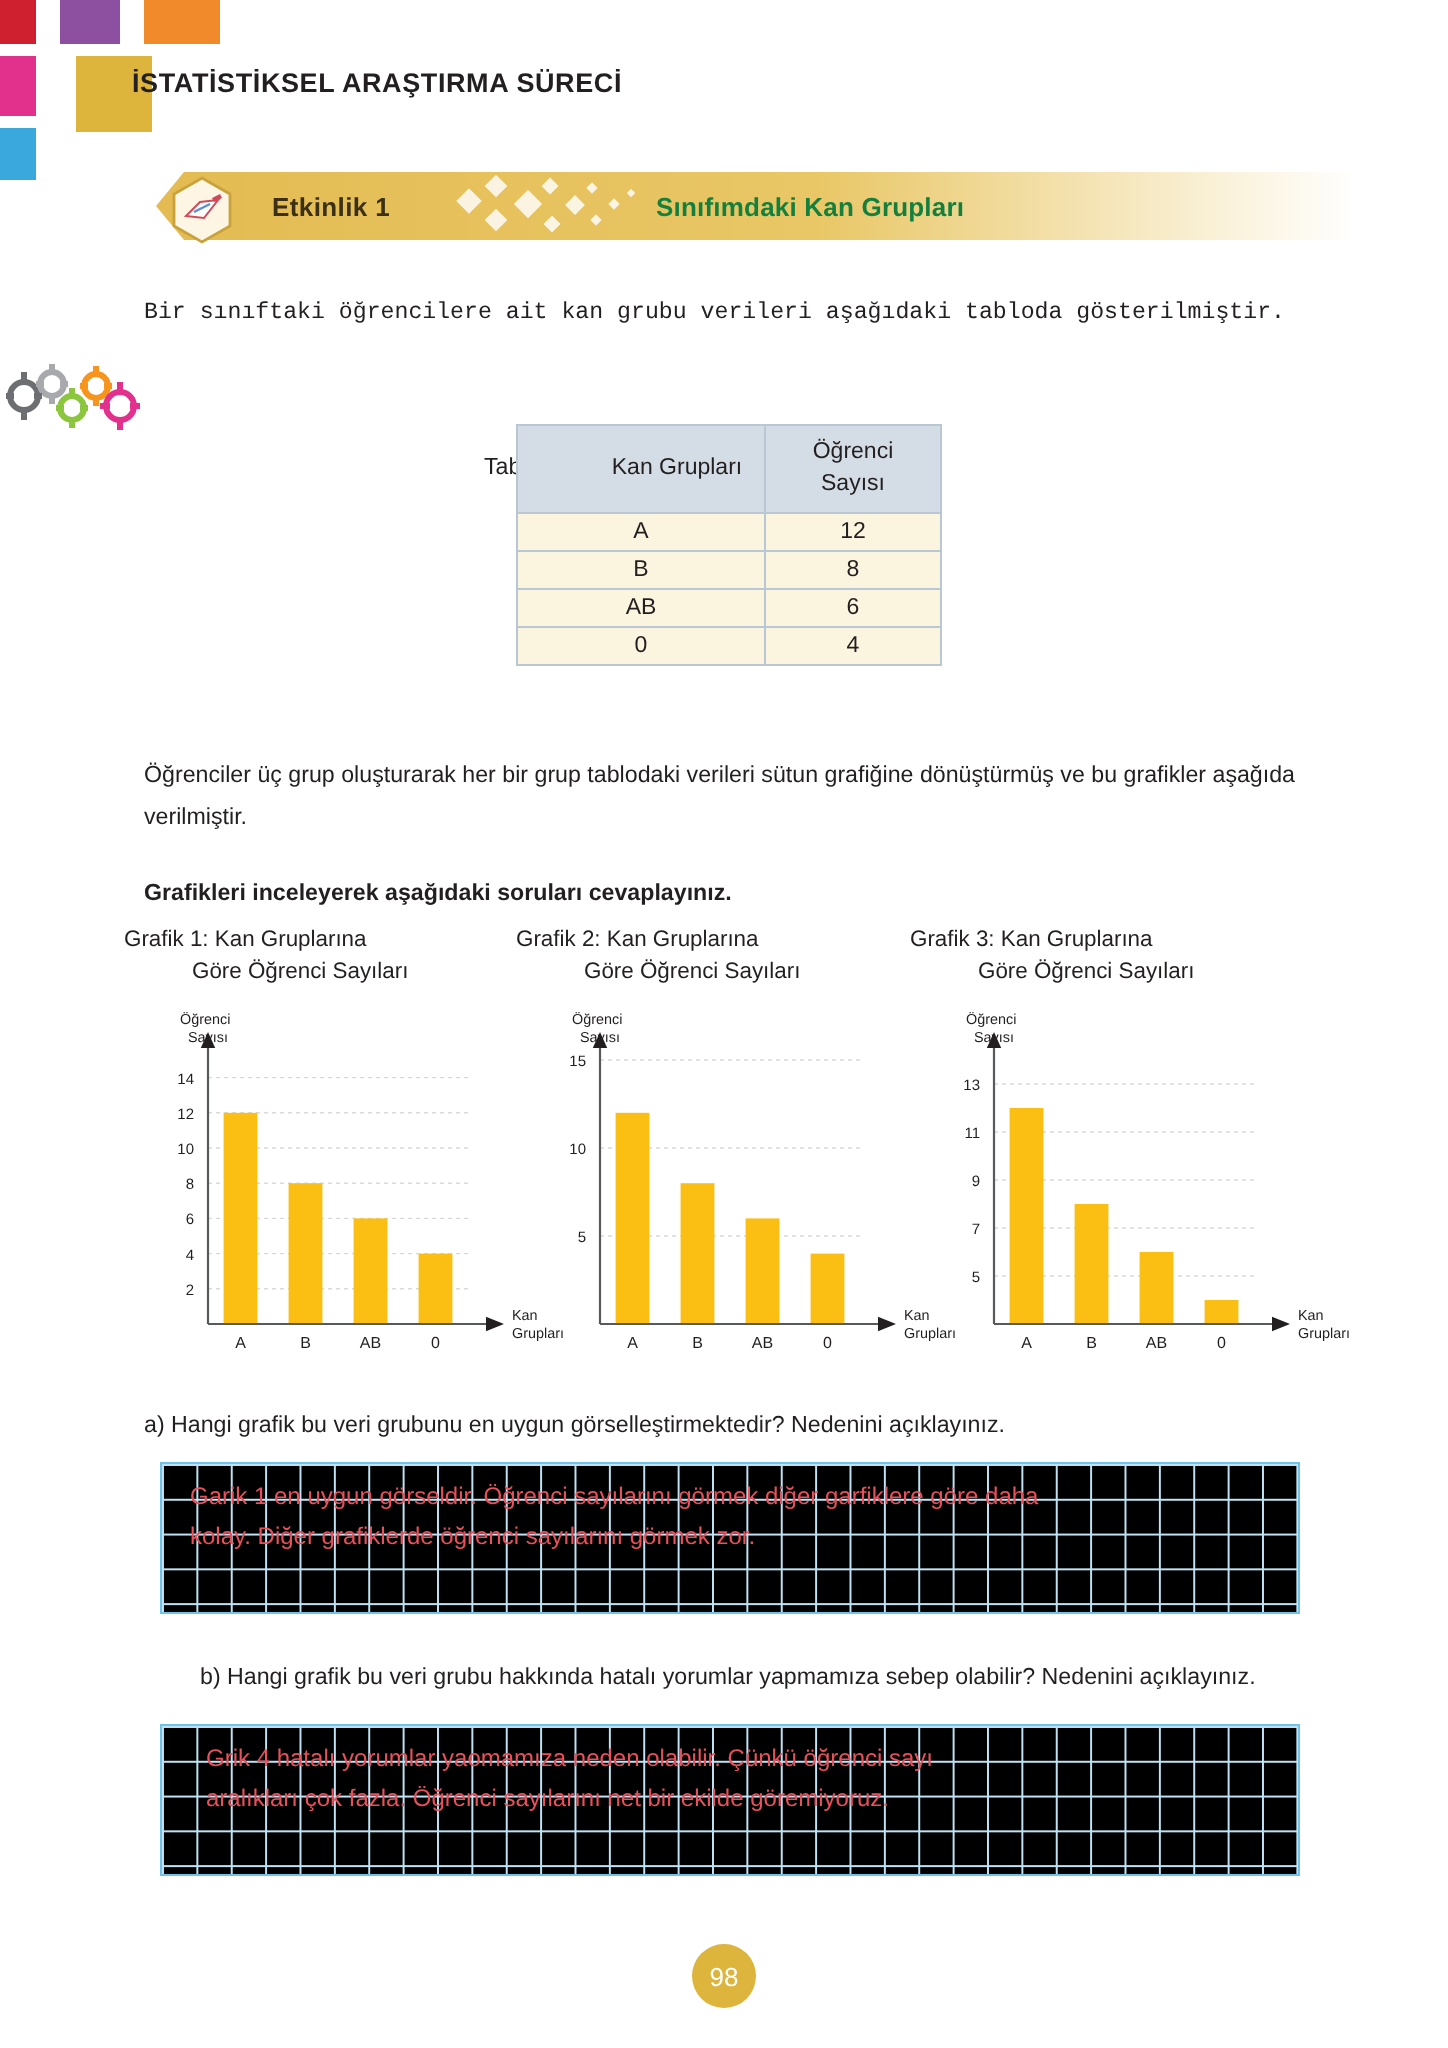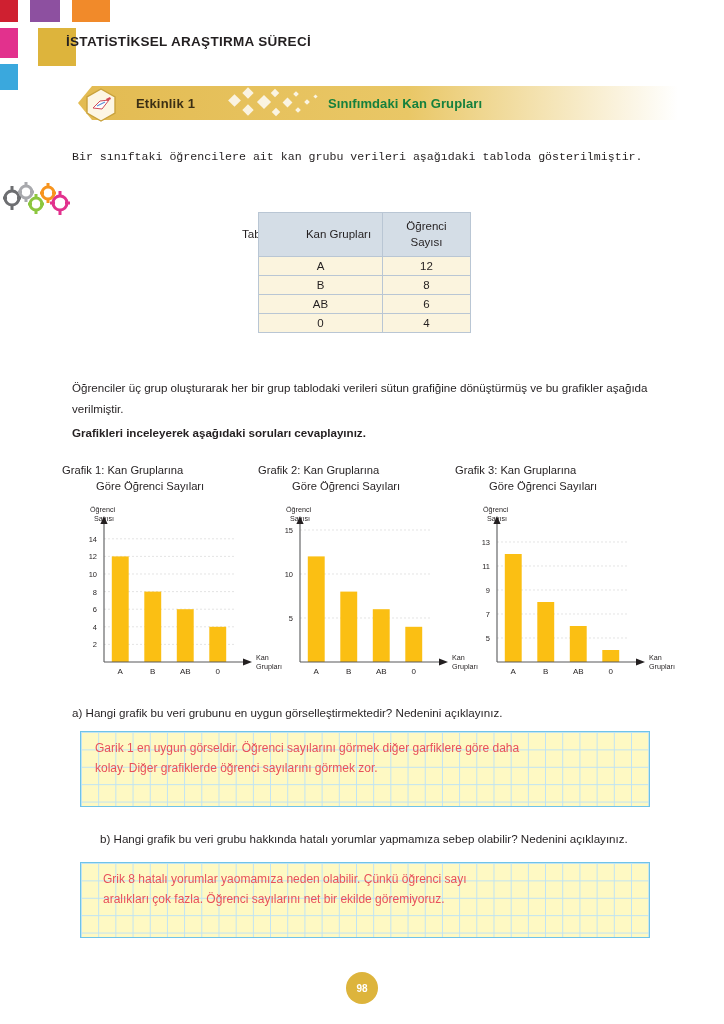--- a/index.html
+++ b/index.html
@@ -60,21 +60,21 @@
   .gears { position: absolute; left: 2px; top: 178px; width: 80px; height: 40px; }
 
   
   .para {
     position: absolute;
     font-size: 11.6px; line-height: 1.85;
     color: #231f20;
   }
   .para-intro { left: 72px; top: 146px; width: 580px; font-family: Liberation Mono, monospace; }
   .para-mid   { left: 72px; top: 377px; width: 590px; }
-  .para-mid .bold { font-weight: bold; display: block; margin-top: 2px; }
+  .para-mid .bold { font-weight: bold; display: block; margin-top: 16px; }
 
   
   .table-caption {
     position: absolute; left: 242px; top: 193px;
     font-size: 11.6px; color: #231f20; margin-top: 34px;
   }
   .data-table {
     position: absolute; left: 258px; top: 212px;
     border-collapse: collapse;
     font-size: 11.5px;
@@ -116,21 +116,21 @@
     position: absolute;
     font-size: 11.6px; line-height: 1.75; color: #231f20;
   }
   .q-a { left: 72px; top: 703px; width: 600px; }
   .q-b { left: 72px; top: 829px; width: 600px; padding-left: 28px; }
 
   
   .answer-box {
     position: absolute;
     border: 1px solid #6fc3e8;
-    background: #fef9c3;
+    background: #000000;
     overflow: hidden;
   }
   .ab-1 { left: 80px; top: 731px; width: 570px; height: 76px; }
   .ab-2 { left: 80px; top: 862px; width: 570px; height: 76px; }
   .ab-grid {
     position: absolute; left: 0; top: 0; width: 100%; height: 100%;
     background-image:
       linear-gradient(to right, #bfe3f4 1px, transparent 1px),
       linear-gradient(to bottom, #bfe3f4 1px, transparent 1px);
     background-size: 17.2px 17.4px;
@@ -141,21 +141,21 @@
     color: #e8505b;
   }
   .ab-text span { display: block; white-space: nowrap; }
   .ab-2 .ab-text { left: 22px; }
 
   
   .page-num {
     position: absolute; left: 346px; top: 972px;
     width: 32px; height: 32px; border-radius: 50%;
     background: #ddb43c;
-    color: #ffffff; font-size: 10px; font-weight: bold;
+    color: #ffffff; font-size: 13px; font-weight: normal;
     display: flex; align-items: center; justify-content: center;
   }
 </style>
 </head>
 <body>
 
 <div class="swatches">
   <div class="sw sw-red"></div>
   <div class="sw sw-purple"></div>
   <div class="sw sw-orange"></div>
@@ -393,18 +393,18 @@
   <div class="ab-text">
     <span>Garik 1 en uygun görseldir. Öğrenci sayılarını görmek diğer garfiklere göre daha</span>
     <span>kolay. Diğer grafiklerde öğrenci sayılarını görmek zor.</span>
   </div>
 </div>
 
 <div class="question q-b">b) Hangi grafik bu veri grubu hakkında hatalı yorumlar yapmamıza sebep olabilir? Nedenini açıklayınız.</div>
 <div class="answer-box ab-2">
   <div class="ab-grid"></div>
   <div class="ab-text">
-    <span>Grik 8 hatalı yorumlar yaomamıza neden olabilir. Çünkü öğrenci sayı</span>
+    <span>Grik 4 hatalı yorumlar yaomamıza neden olabilir. Çünkü öğrenci sayı</span>
     <span>aralıkları çok fazla. Öğrenci sayılarını net bir  ekilde göremiyoruz.</span>
   </div>
 </div>
 
 <div class="page-num">98</div>
 
 </body></html>

